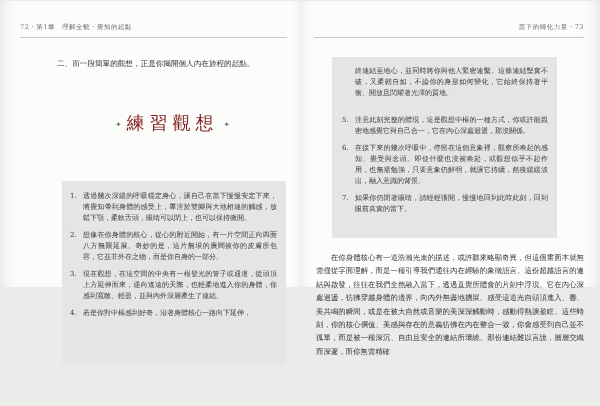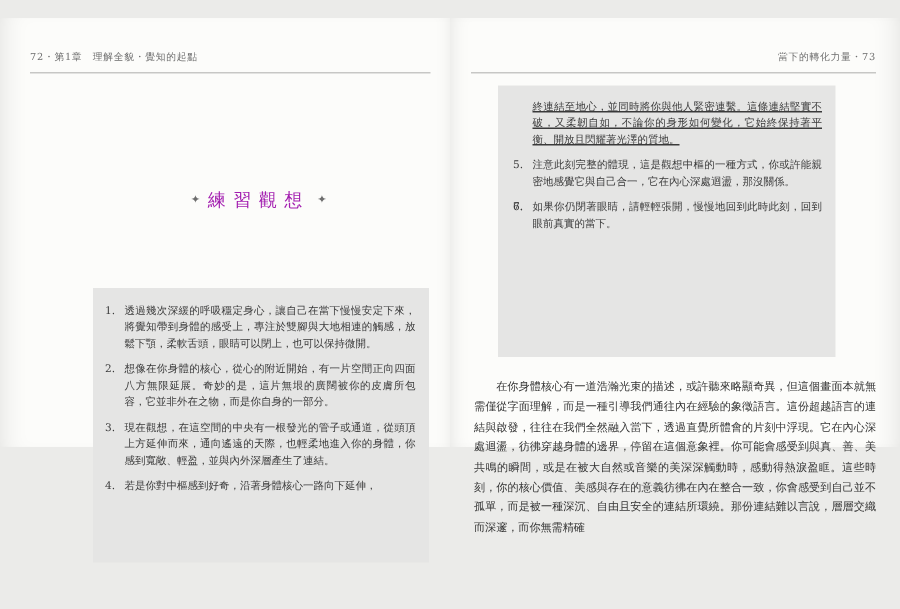--- a/index.html
+++ b/index.html
@@ -2,50 +2,51 @@
 <html><head>
 <meta charset="utf-8">
 <style>
   html,body{margin:0;padding:0;}
   body{
     width:600px;height:406px;position:relative;overflow:hidden;
     background:#ebebe9;
     font-family:"DejaVu Serif","Liberation Serif",serif;
     color:#2e2e2e;
   }
-  .page{position:absolute;top:12px;height:286px;width:300px;background:#fcfcfa;}
+  .page{position:absolute;top:1px;height:286px;width:300px;background:#fcfcfa;}
   #page-left{left:0;box-shadow:inset 14px 0 20px -16px rgba(0,0,0,.15), inset -8px 0 12px -10px rgba(0,0,0,.10);}
   #page-right{left:300px;box-shadow:inset 10px 0 14px -11px rgba(0,0,0,.12), inset -14px 0 20px -16px rgba(0,0,0,.15);}
 
   .running-head{position:absolute;top:22px;font-size:6.5px;letter-spacing:.5px;color:#6e6e6e;white-space:nowrap;}
   .head-rule{position:absolute;top:36px;height:1px;background:#c7c7c5;}
 
   .para{position:absolute;text-align:justify;color:#343434;}
   .intro{left:57px;top:57px;width:231px;font-size:7.6px;line-height:12px;}
   .heading-wrap{left:57px;top:110px;width:231px;text-align:center;}
-  .heading{font-size:12px;letter-spacing:5px;color:#a21caf;}
+  .heading{font-size:18px;letter-spacing:5px;color:#7f1d1d;}
   .ornament{font-size:7.5px;color:#6d6d6d;position:relative;top:-2px;margin:0 5px;letter-spacing:0;}
   .lead{left:57px;top:137px;width:231px;font-size:7.6px;line-height:18px;text-indent:2em;}
 
   .practice-box{position:absolute;background:#e5e5e4;font-size:7px;line-height:11px;color:#3a3a3a;}
   #box-left{left:62px;top:180px;width:224px;height:183px;padding:10px 9px 0 7px;box-sizing:border-box;}
   #box-right{left:332px;top:57px;width:225px;height:181px;padding:9px 9px 0 9px;box-sizing:border-box;}
   .item{position:relative;padding-left:14px;margin-bottom:6px;text-align:justify;}
   .item .num{position:absolute;left:1px;top:0;}
-  .cont{padding-left:14px;margin-bottom:6px;text-align:justify;text-decoration:underline;}
+  .cont{padding-left:14px;margin-bottom:16px;text-align:justify;}
 
   .closing{left:316px;top:251px;width:268px;font-size:7.4px;line-height:13.4px;text-indent:2em;}
 </style>
 </head>
 <body>
 
 <div class="page" id="page-left">
   <div class="running-head" style="left:20px;">72・第1章　理解全貌・覺知的起點</div>
   <div class="head-rule" style="left:20px;width:267px;"></div>
 
+  <div class="para intro">二、而一段簡單的觀想，正是你揭開個人內在旅程的起點。</div>
 
   <div class="para heading-wrap">
     <span class="ornament">✦</span><span class="heading">練習觀想</span><span class="ornament">✦</span>
   </div>
 
 
   <div class="practice-box" id="box-left">
     <div class="item">
       <span class="num">1.</span>
       <span class="txt">透過幾次深緩的呼吸穩定身心，讓自己在當下慢慢安定下來，將覺知帶到身體的感受上，專注於雙腳與大地相連的觸感，放鬆下顎，柔軟舌頭，眼睛可以閉上，也可以保持微開。</span>
@@ -71,20 +72,21 @@
 </div>
 
 <div class="practice-box" id="box-right">
   <div class="cont">終連結至地心，並同時將你與他人緊密連繫。這條連結堅實不破，又柔韌自如，不論你的身形如何變化，它始終保持著平衡、開放且閃耀著光澤的質地。</div>
   <div class="item">
     <span class="num">5.</span>
     <span class="txt">注意此刻完整的體現，這是觀想中樞的一種方式，你或許能親密地感覺它與自己合一，它在內心深處迴盪，那沒關係。</span>
   </div>
   <div class="item">
     <span class="num">6.</span>
+    <span class="txt">在接下來的幾次呼吸中，停留在這個意象裡，觀察所喚起的感知、覺受與念頭。即使什麼也沒被喚起，或觀想似乎不起作用，也無需勉強，只要意象仍鮮明，就讓它持續，然後緩緩淡出，融入意識的背景。</span>
   </div>
   <div class="item">
     <span class="num">7.</span>
     <span class="txt">如果你仍閉著眼睛，請輕輕張開，慢慢地回到此時此刻，回到眼前真實的當下。</span>
   </div>
 </div>
 
-<div class="para closing">在你身體核心有一道浩瀚光束的描述，或許聽來略顯奇異，但這個畫面本就無需僅從字面理解，而是一種引導我們通往內在經驗的象徵語言。這份超越語言的連結與啟發，往往在我們全然融入當下，透過直覺所體會的片刻中浮現。它在內心深處迴盪，彷彿穿越身體的邊界，停留在這個意象裡。你可能會感受到與真、善、美共鳴的瞬間，或是在被大自然或音樂的美深深觸動時，感動得熱淚盈眶。這些時刻，你的核心價值、美感與存在的意義彷彿在內在整合一致，你會感受到自己並不孤單，而是被一種深沉、自由且安全的連結所環繞。那份連結難以言說，層層交織而深邃，而你無需精確</div>
+<div class="para closing">在你身體核心有一道浩瀚光束的描述，或許聽來略顯奇異，但這個畫面本就無需僅從字面理解，而是一種引導我們通往內在經驗的象徵語言。這份超越語言的連結與啟發，往往在我們全然融入當下，透過直覺所體會的片刻中浮現。它在內心深處迴盪，彷彿穿越身體的邊界，向內外無盡地擴展。感受這道光自頭頂進入、善、美共鳴的瞬間，或是在被大自然或音樂的美深深觸動時，感動得熱淚盈眶。這些時刻，你的核心價值、美感與存在的意義彷彿在內在整合一致，你會感受到自己並不孤單，而是被一種深沉、自由且安全的連結所環繞。那份連結難以言說，層層交織而深邃，而你無需精確</div>
 
 </body></html>

